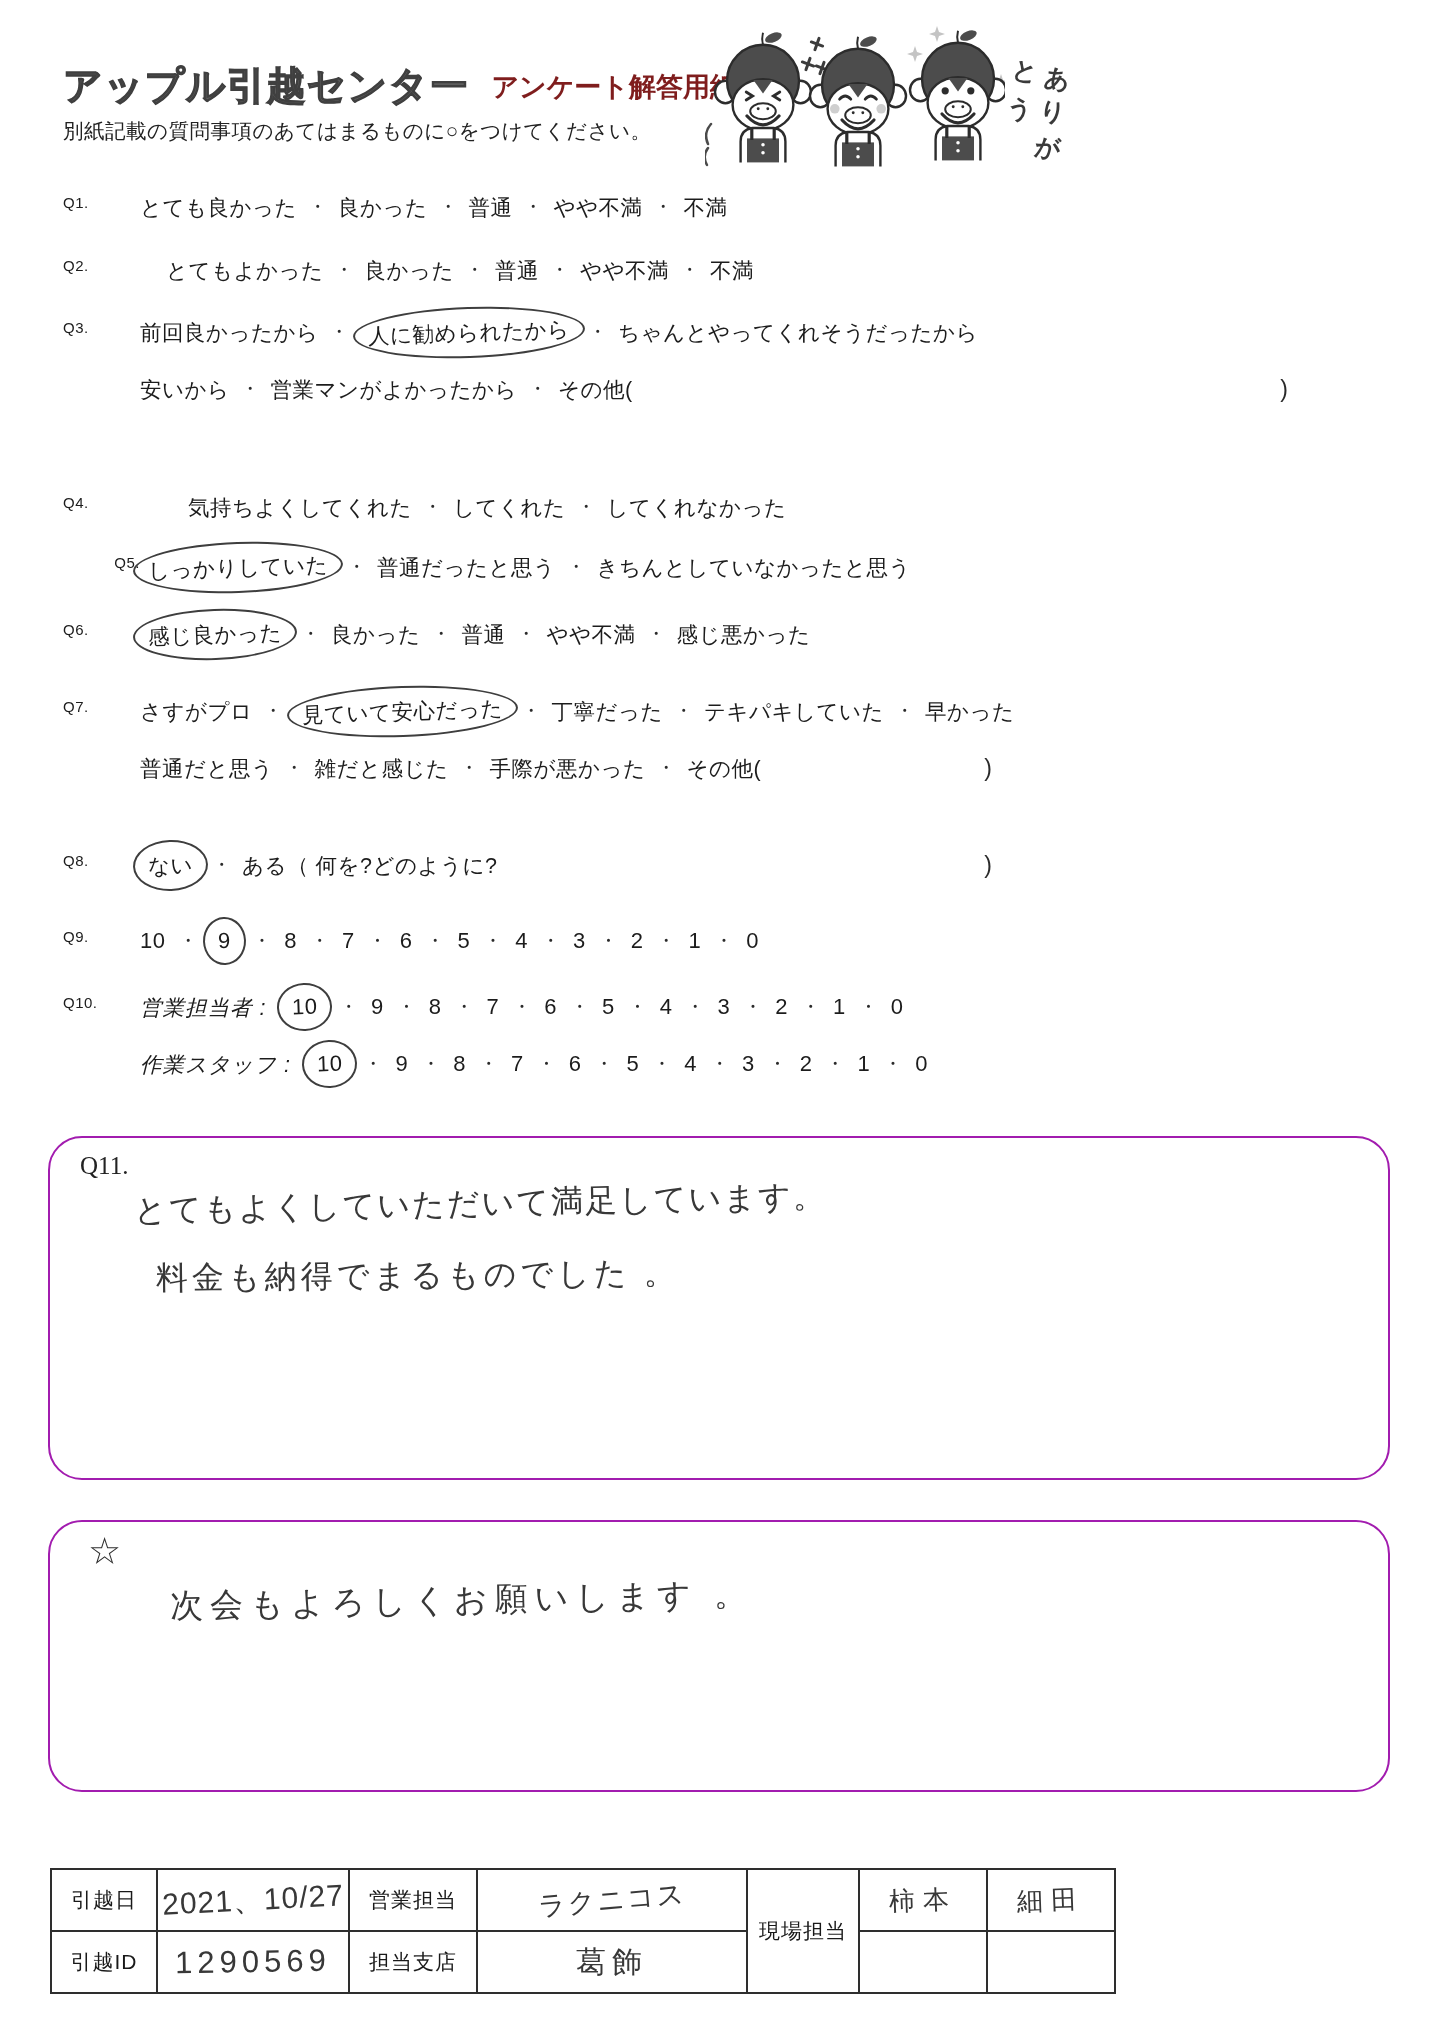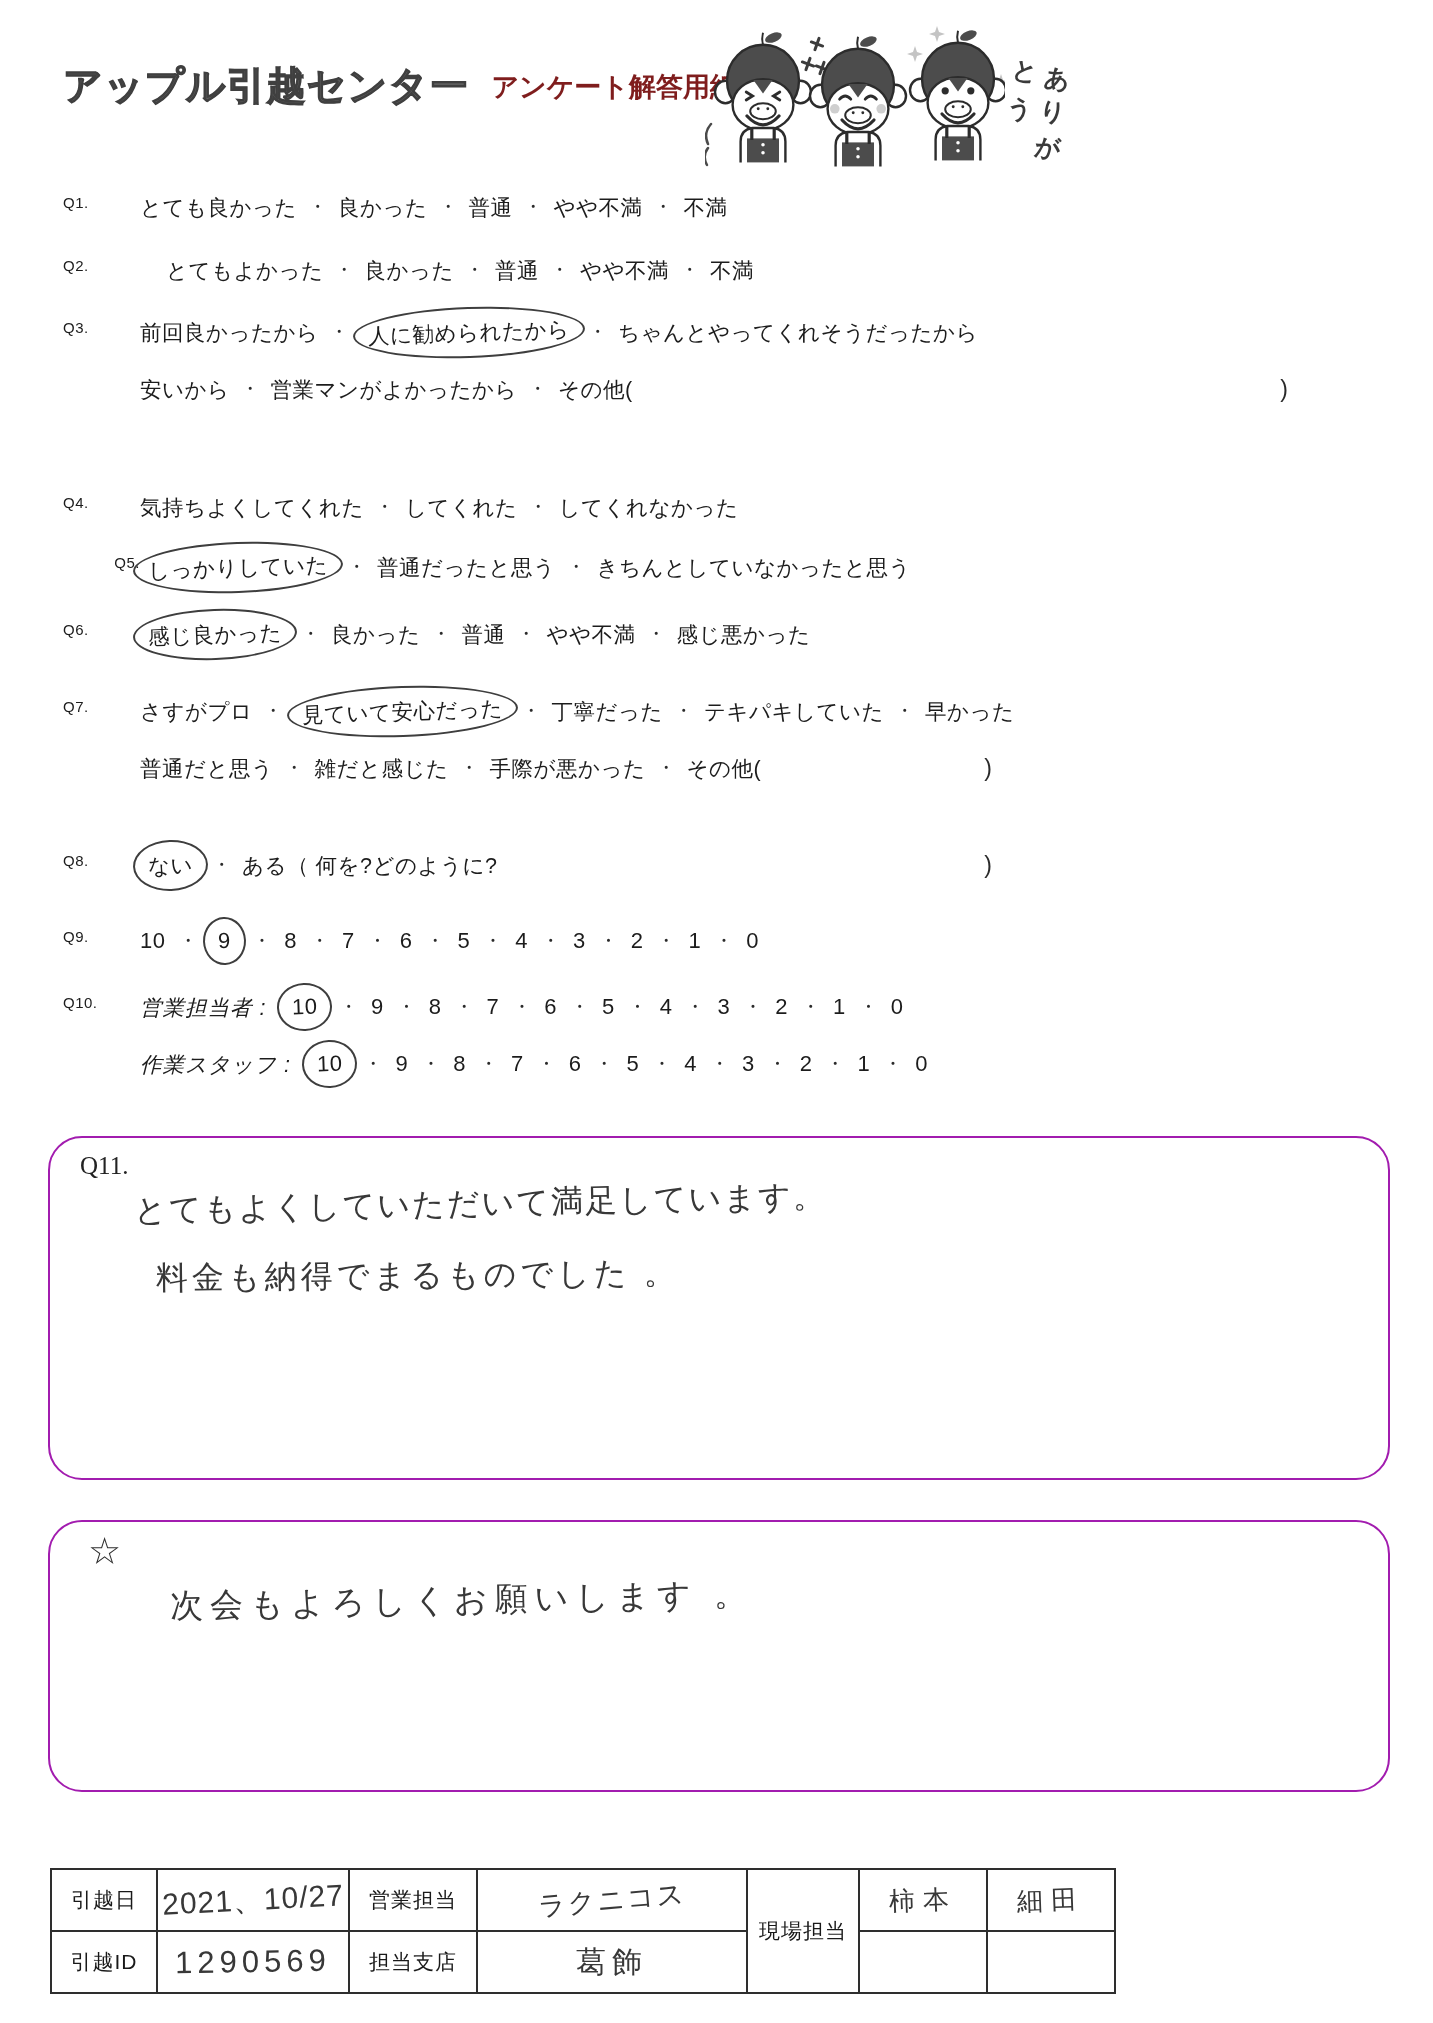--- a/index.html
+++ b/index.html
@@ -70,20 +70,21 @@
 </head>
 <body>
 
 <div id="page">
 
   <div id="header">
     <div class="logoline">
       <span class="logo">アップル引越センター</span>
       <span class="doc-title">アンケート解答用紙</span>
     </div>
+    <div class="instruction">別紙記載の質問事項のあてはまるものに○をつけてください。</div>
   </div>
 
   <div id="mascots">
     <svg width="300" height="170" viewBox="0 0 300 170">
       <defs>
         <g id="mkbase">
           <ellipse cx="13" cy="80" rx="13" ry="14" fill="#fff" stroke="#2c2c2c" stroke-width="3"></ellipse>
           <ellipse cx="107" cy="80" rx="13" ry="14" fill="#fff" stroke="#2c2c2c" stroke-width="3"></ellipse>
           <circle cx="60" cy="66" r="45" fill="#4c4c4c" stroke="#2c2c2c" stroke-width="3"></circle>
           <path d="M60,6 Q58,14 60,21" stroke="#2c2c2c" stroke-width="2.5" fill="none"></path>
@@ -196,21 +197,21 @@
           <div class="qline" style="width: 1148px;">
             <span class="opt">安いから</span>
             <span class="sep">・</span>
             <span class="opt">営業マンがよかったから</span>
             <span class="sep">・</span>
             <span class="opt">その他(</span>
             <span class="closeparen">)</span>
           </div>
         </div>
       </div>
-      <div class="question" style="top: 490px;">
+      <div class="question" style="top: 490px; gap: 48px;">
         <span class="qlabel">Q4.</span>
         <div class="qlines">
           <div class="qline">
             <span class="opt">気持ちよくしてくれた</span>
             <span class="sep">・</span>
             <span class="opt">してくれた</span>
             <span class="sep">・</span>
             <span class="opt">してくれなかった</span>
           </div>
         </div>

